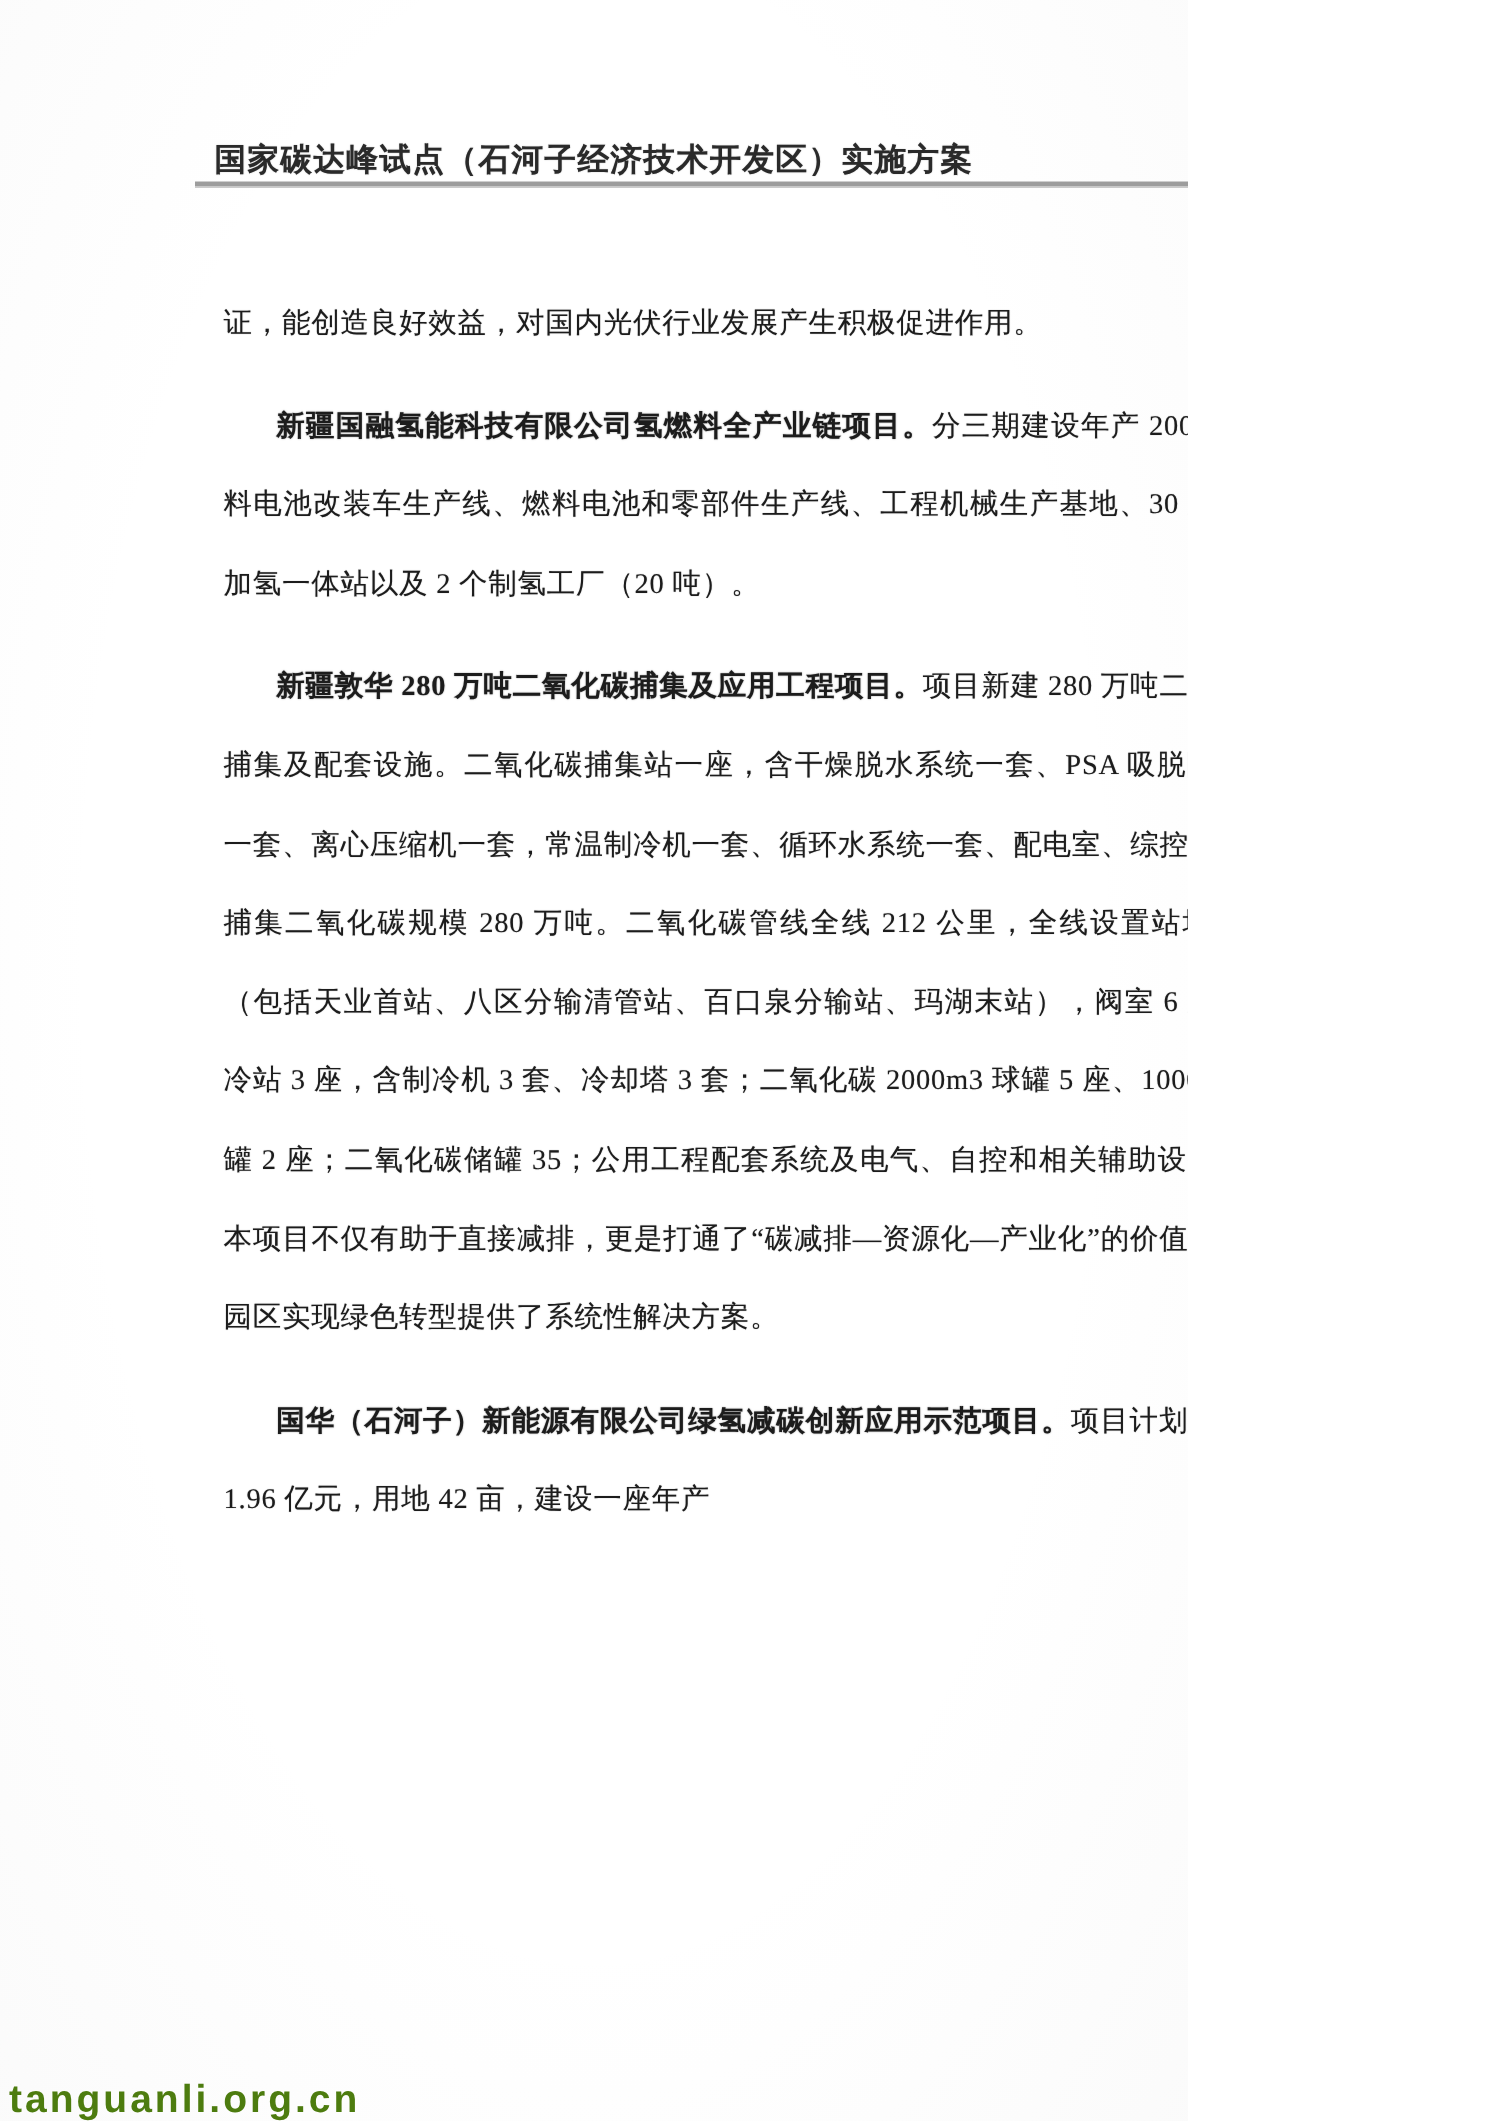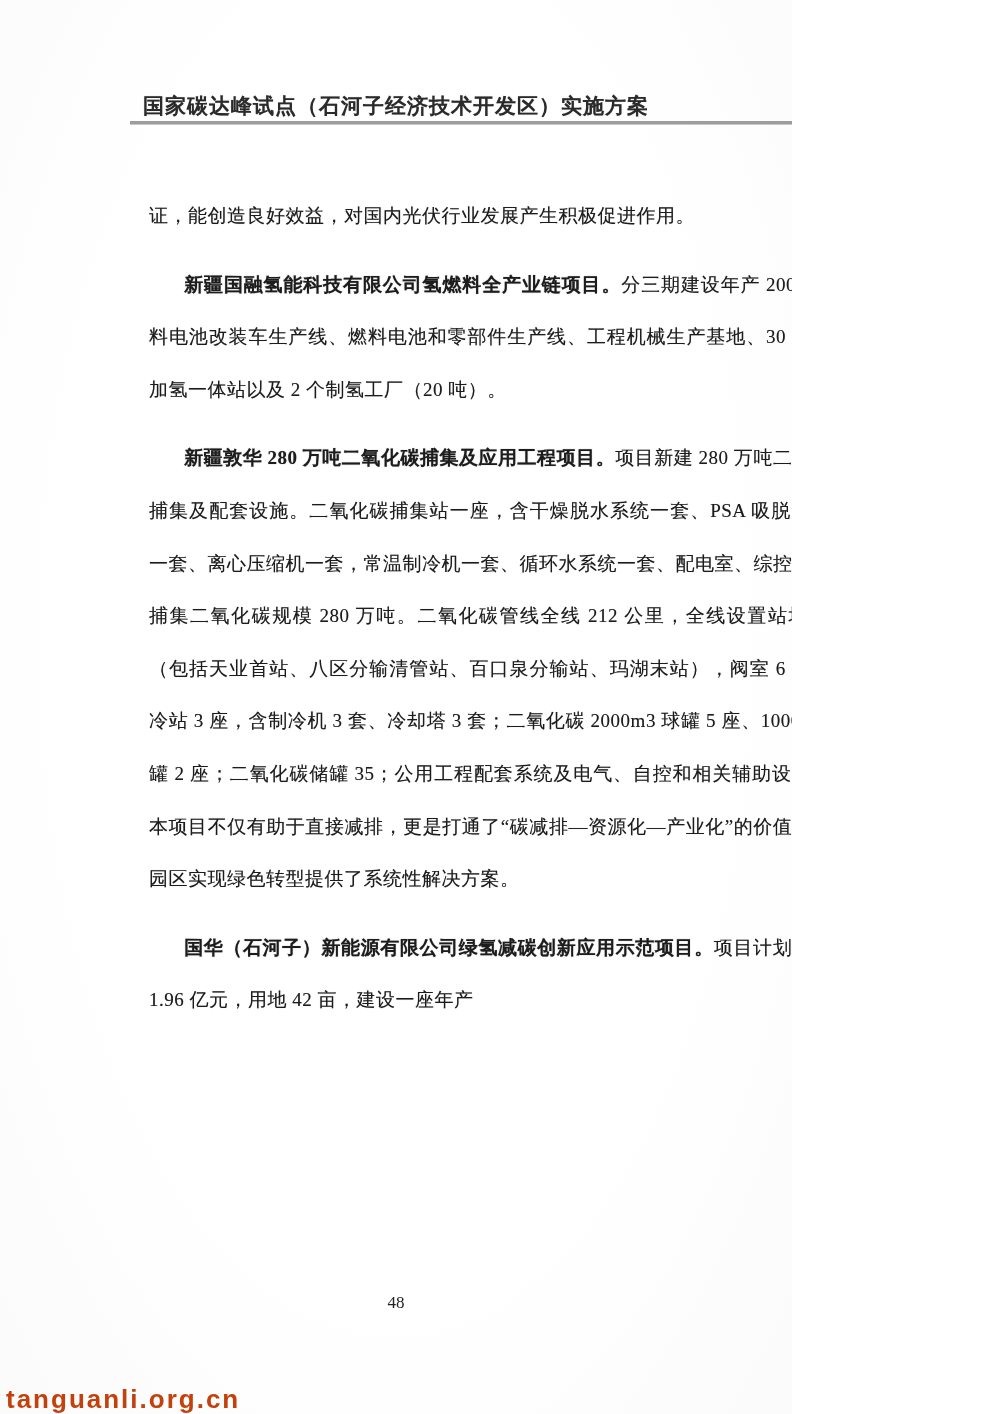--- a/index.html
+++ b/index.html
@@ -98,17 +98,16 @@
 
   <div class="header-rule"></div>
 
   <div class="doc-body">
       <p class="para"><span class="run">证，能创造良好效益，对国内光伏行业发展产生积极促进作用。</span></p>
       <p class="para indent"><span class="run bold">新疆国融氢能科技有限公司氢燃料全产业链项目。</span><span class="run">分三期建设年产 2000 辆燃料电池改装车生产线、燃料电池和零部件生产线、工程机械生产基地、30 座制氢加氢一体站以及 2 个制氢工厂（20 吨）。</span></p>
       <p class="para indent"><span class="run bold">新疆敦华 280 万吨二氧化碳捕集及应用工程项目。</span><span class="run">项目新建 280 万吨二氧化碳捕集及配套设施。二氧化碳捕集站一座，含干燥脱水系统一套、PSA 吸脱附系统一套、离心压缩机一套，常温制冷机一套、循环水系统一套、配电室、综控室，年捕集二氧化碳规模 280 万吨。二氧化碳管线全线 212 公里，全线设置站场 4 座（包括天业首站、八区分输清管站、百口泉分输站、玛湖末站），阀室 6 座；制冷站 3 座，含制冷机 3 套、冷却塔 3 套；二氧化碳 2000m3 球罐 5 座、1000m3 球罐 2 座；二氧化碳储罐 35；公用工程配套系统及电气、自控和相关辅助设备等。本项目不仅有助于直接减排，更是打通了“碳减排—资源化—产业化”的价值链，为园区实现绿色转型提供了系统性解决方案。</span></p>
       <p class="para indent"><span class="run bold">国华（石河子）新能源有限公司绿氢减碳创新应用示范项目。</span><span class="run">项目计划总投资 1.96 亿元，用地 42 亩，建设一座年产</span></p>
     </div>
 
-  <div class="page-number">48</div>
 
-  <div class="watermark" style="color: #c2410c;">tanguanli.org.cn</div>
+  <div class="watermark" style="color: #4d7c0f;">tanguanli.org.cn</div>
 
 </div>
 
 </body></html>

